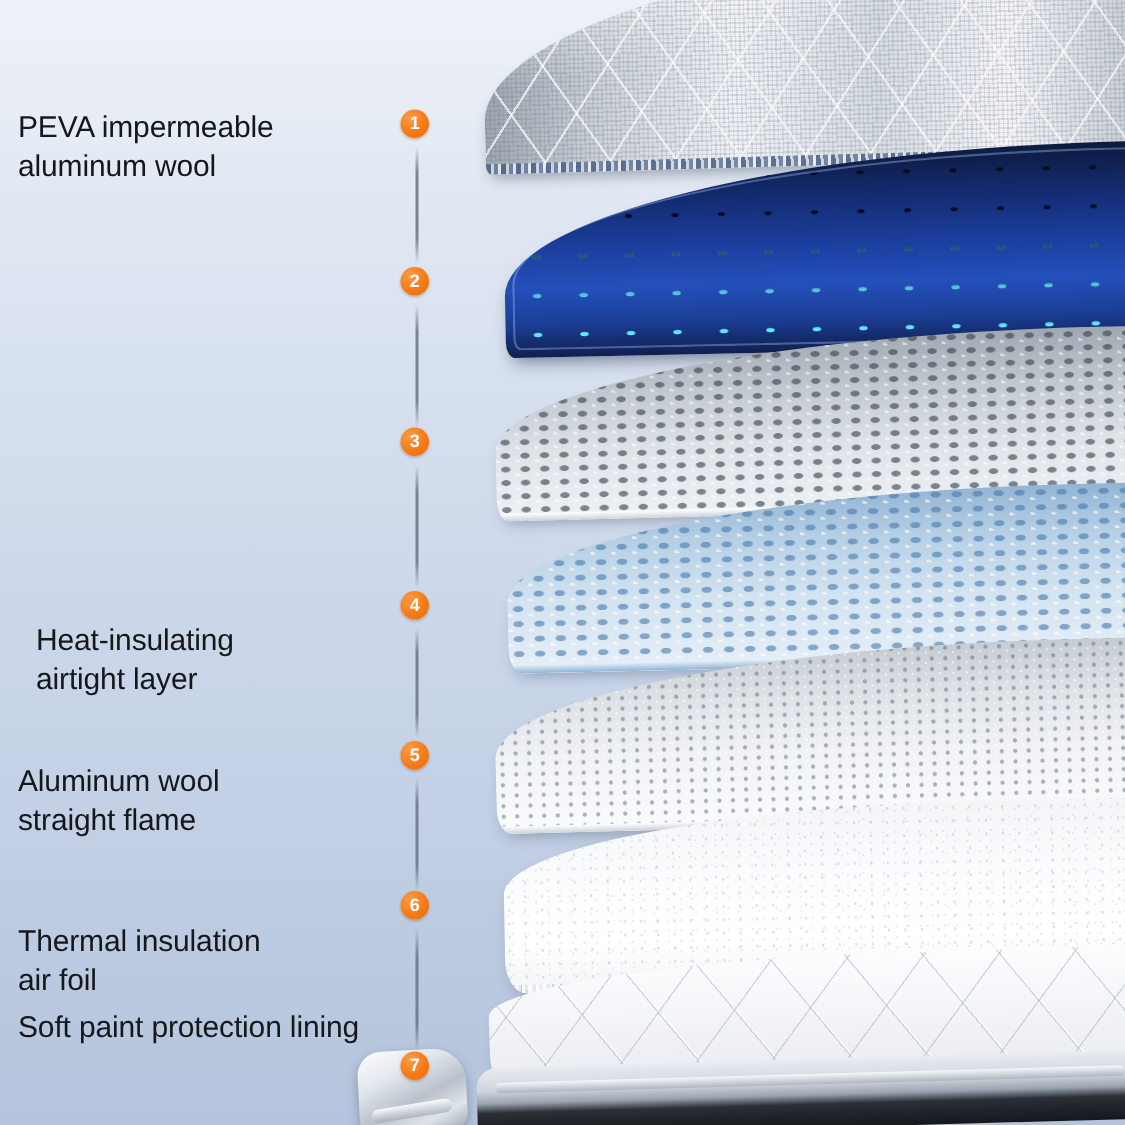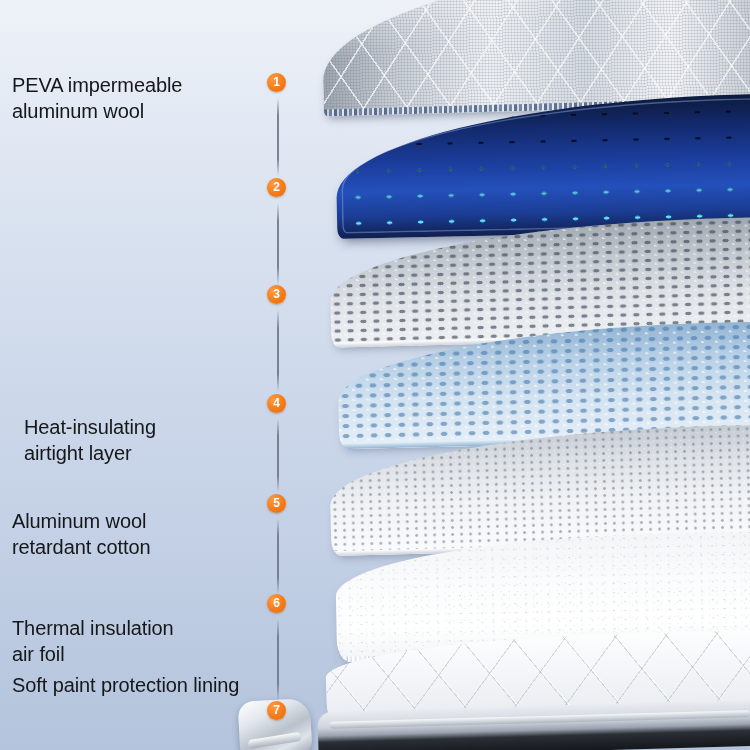--- a/index.html
+++ b/index.html
@@ -346,21 +346,21 @@
 
     <div class="label indent" style="top:414px">
       <div>Heat-insulating</div>
       <div>airtight layer</div>
     </div>
     <div class="badge" style="left:267px; top:394px">4</div>
     <div class="connector" style="top:419px; height:73px"></div>
 
     <div class="label" style="top:508px">
       <div>Aluminum wool</div>
-      <div>retardant cotton</div>
+      <div>straight flame</div>
     </div>
     <div class="badge" style="left:267px; top:494px">5</div>
     <div class="connector" style="top:519px; height:75px"></div>
 
     <div class="label wide" style="top:615px">
       <div>Thermal insulation</div>
       <div>air foil</div>
     </div>
     <div class="badge" style="left:267px; top:594px">6</div>
     <div class="connector" style="top:619px; height:82px"></div>

